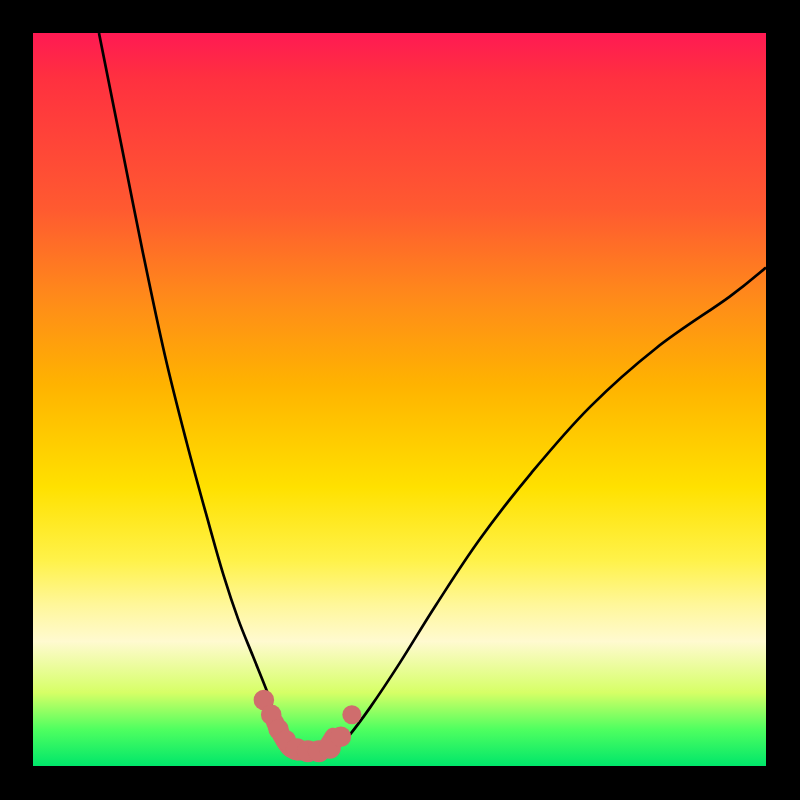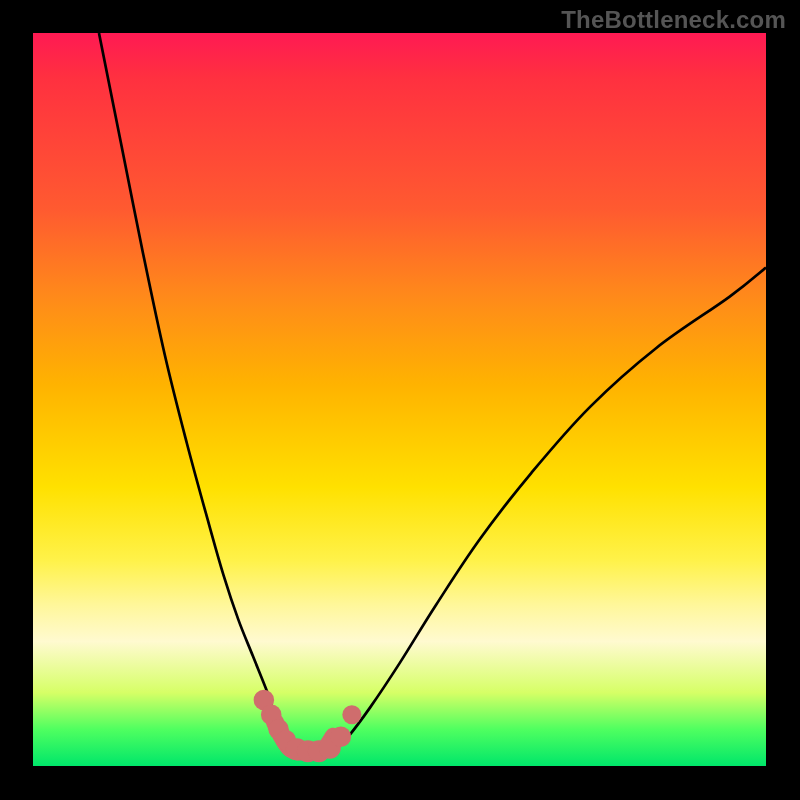--- a/index.html
+++ b/index.html
@@ -55,21 +55,20 @@
     top: 0;
     left: 0;
     width: 733px;
     height: 733px;
   }
 </style>
 </head>
 <body>
 
 <div class="frame">
-  <div class="watermark">TheBottleneck.com</div>
   <div class="plot">
     <svg class="curves" viewBox="0 0 733 733" preserveAspectRatio="none">
       <path id="left-curve-path" fill="none" stroke="#000000" d="M 65.97,0 C 69.9282,19.791000000000007 80.0436,70.36800000000005 87.96,109.95000000000005 C 95.87639999999999,149.53200000000004 102.0336,181.63739999999999 109.95,219.89999999999998 C 117.8664,258.16259999999994 124.0236,288.2156 131.94,322.52 C 139.8564,356.82439999999997 146.0136,380.1338 153.93,410.48 C 161.84640000000002,440.82620000000003 169.32299999999998,467.36080000000004 175.92,491.11 C 182.517,514.8592 185.3024,525.2678 190.58,542.42 C 195.85760000000002,559.5722 199.9624,571.8865999999999 205.24,586.4 C 210.51760000000002,600.9134 214.6224,609.856 219.9,623.05 C 225.1776,636.2439999999999 230.6018,649.1448 234.56,659.7 C 238.5182,670.2552000000001 239.2512,675.0930000000001 241.89000000000001,681.69 C 244.52880000000002,688.287 246.58120000000002,691.7321000000001 249.22000000000003,696.35 C 251.85880000000003,700.9679 253.9112,704.0465 256.55,707.345 C 259.1888,710.6435 261.2412,712.6958999999999 263.88,714.675 C 266.5188,716.6541 269.8906,717.6803 271.21,718.34" stroke-width="2.7"></path>
       <path id="right-curve-path" fill="none" stroke="#000000" d="M 300.53,718.34 C 303.1688,715.7012 308.593,711.5963999999999 315.19,703.68 C 321.787,695.7636 327.9442,687.554 337.18,674.36 C 346.4158,661.166 354.6254,648.8516 366.5,630.38 C 378.3746,611.9084 388.63660000000004,594.1698 403.15000000000003,571.74 C 417.6634,549.3102 429.9778,529.5192 447.13,505.77 C 464.2822,482.0208 478.64900000000006,463.5492 498.44000000000005,439.8 C 518.2310000000001,416.05080000000004 534.6502,396.2598 557.08,373.83 C 579.5098,351.4002 597.9814,334.98100000000005 623.05,315.19000000000005 C 648.1185999999999,295.39900000000006 676.559,278.39340000000004 696.35,263.88 C 716.1410000000001,249.36659999999998 726.403,239.83759999999995 733,234.55999999999995" stroke-width="2.7"></path>
       <path id="valley-path" fill="none" stroke-linecap="round" stroke-linejoin="round" d="M 241.89000000000001,689.02 C 243.20940000000002,691.6587999999999 246.58120000000002,699.0621 249.22000000000003,703.68 C 251.85880000000003,708.2978999999999 253.9112,712.0361999999999 256.55,714.675 C 259.1888,717.3138 261.2412,717.6803 263.88,718.34 C 266.5188,718.9997000000001 268.5712,718.34 271.21,718.34 C 273.8488,718.34 275.9012,718.34 278.54,718.34 C 281.1788,718.34 283.2312,718.9997000000001 285.87,718.34 C 288.5088,717.6803 290.5612,717.3138 293.2,714.675 C 295.8388,712.0361999999999 299.2106,705.6591 300.53,703.68" stroke="#cf6d6d" stroke-width="18"></path>
       <g id="markers-group">
           <circle cx="230.895" cy="667.03" r="10.261999999999999" fill="#cf6d6d"></circle>
           <circle cx="238.225" cy="681.69" r="10.261999999999999" fill="#cf6d6d"></circle>
           <circle cx="245.555" cy="696.35" r="10.261999999999999" fill="#cf6d6d"></circle>
           <circle cx="252.885" cy="707.345" r="10.261999999999999" fill="#cf6d6d"></circle>

